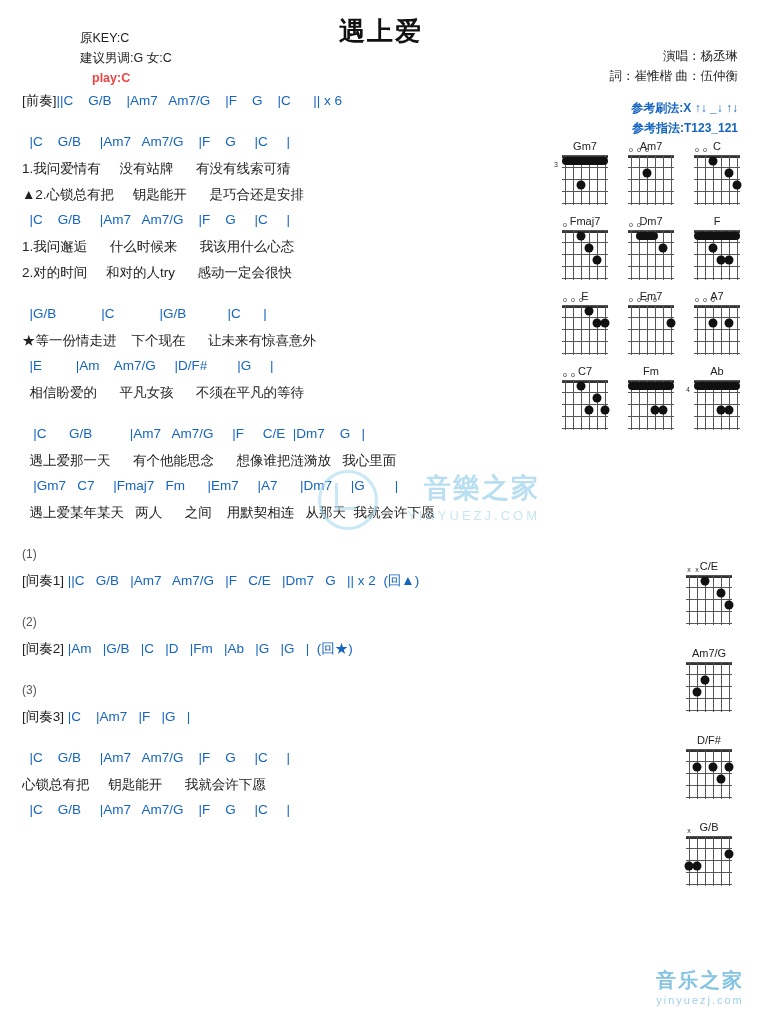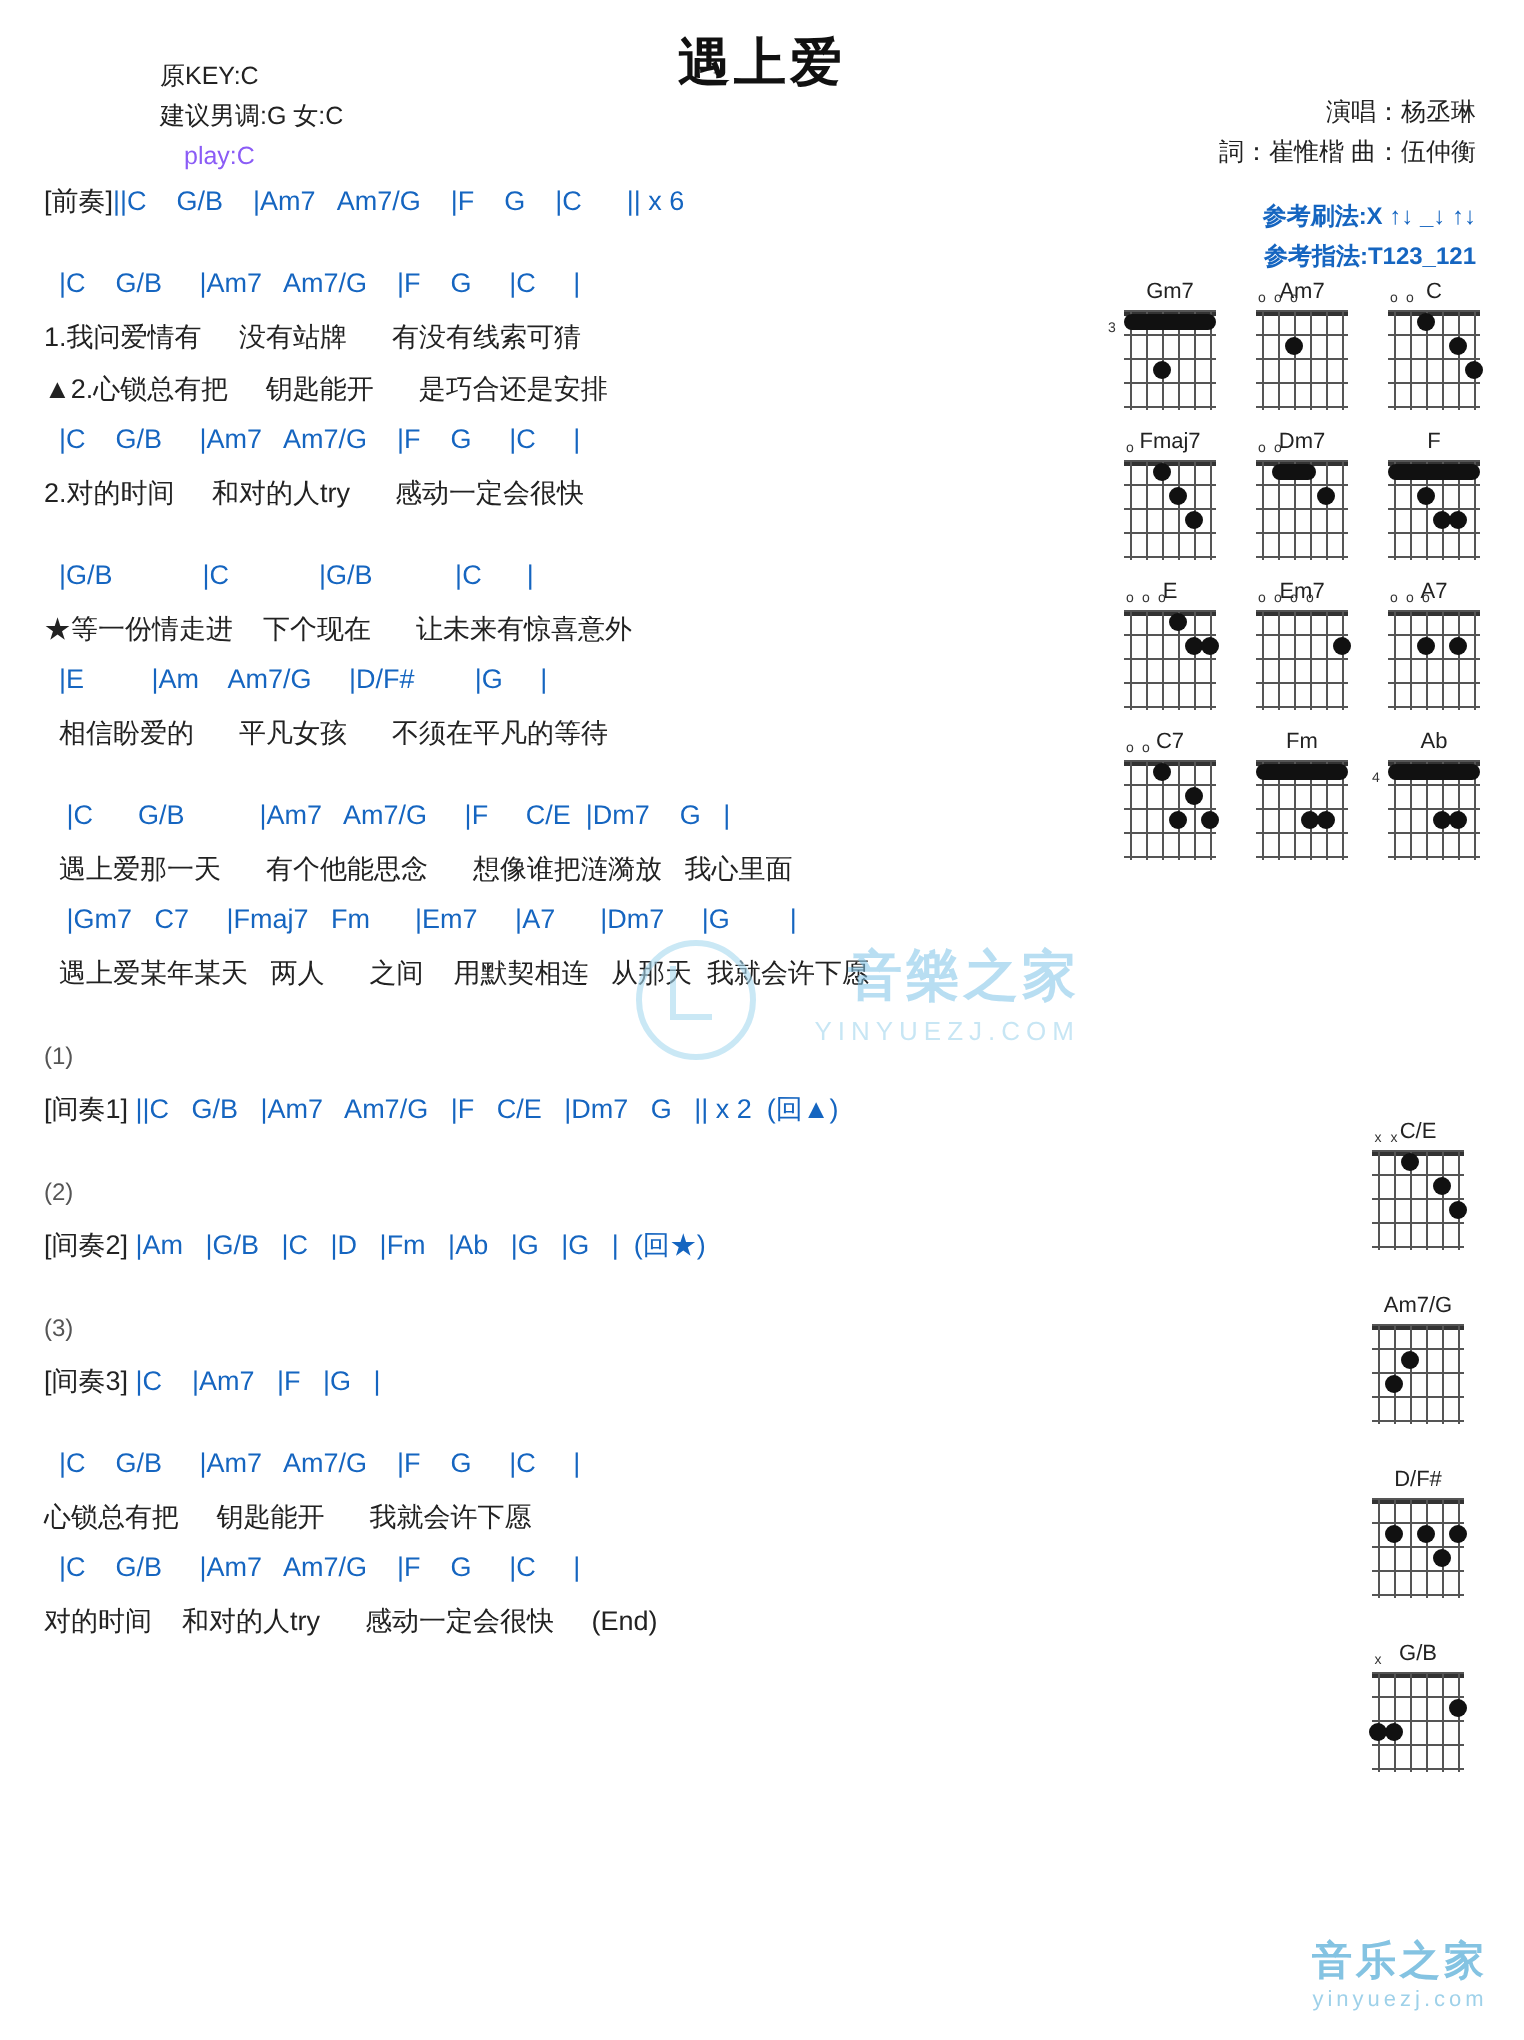--- a/index.html
+++ b/index.html
@@ -34,22 +34,22 @@
   }
   .key-block {
     position: absolute;
     top: 28px;
     left: 80px;
     font-size: 12.5px;
     line-height: 20px;
     color: #222;
   }
   .key-block .play {
-    color: #8b5cf6;
-    font-weight: normal;
+    color: #ef4444;
+    font-weight: bold;
     padding-left: 12px;
   }
   .credits {
     position: absolute;
     top: 46px;
     right: 24px;
     text-align: right;
     font-size: 12.5px;
     line-height: 20px;
     color: #222;
@@ -275,20 +275,21 @@
     <div>参考指法:T123_121</div>
   </div>
 
   <div class="body" id="body-lines">
       <div class="line"><span class="tag">[前奏]</span><span class="chords">||C    G/B    |Am7   Am7/G    |F    G    |C      || x 6</span></div>
       <div class="gap-md"></div>
       <div class="line"><span class="chords">  |C    G/B     |Am7   Am7/G    |F    G     |C     |</span></div>
       <div class="line"><span class="lyric">1.我问爱情有     没有站牌      有没有线索可猜</span></div>
       <div class="line"><span class="lyric">▲2.心锁总有把     钥匙能开      是巧合还是安排</span></div>
       <div class="line"><span class="chords">  |C    G/B     |Am7   Am7/G    |F    G     |C     |</span></div>
+      <div class="line"><span class="lyric">1.我问邂逅      什么时候来      我该用什么心态</span></div>
       <div class="line"><span class="lyric">2.对的时间     和对的人try      感动一定会很快</span></div>
       <div class="gap-md"></div>
       <div class="line"><span class="chords">  |G/B            |C            |G/B           |C      |</span></div>
       <div class="line"><span class="lyric">★等一份情走进    下个现在      让未来有惊喜意外</span></div>
       <div class="line"><span class="chords">  |E         |Am    Am7/G     |D/F#        |G     |</span></div>
       <div class="line"><span class="lyric">  相信盼爱的      平凡女孩      不须在平凡的等待</span></div>
       <div class="gap-md"></div>
       <div class="line"><span class="chords">   |C      G/B          |Am7   Am7/G     |F     C/E  |Dm7    G   |</span></div>
       <div class="line"><span class="lyric">  遇上爱那一天      有个他能思念      想像谁把涟漪放   我心里面</span></div>
       <div class="line"><span class="chords">   |Gm7   C7     |Fmaj7   Fm      |Em7     |A7      |Dm7     |G        |</span></div>
@@ -299,21 +300,20 @@
       <div class="gap-md"></div>
       <div class="line"><span class="num-label">(2)</span></div>
       <div class="line"><span class="tag">[间奏2]</span><span class="chords"> |Am   |G/B   |C   |D   |Fm   |Ab   |G   |G   |  (回★)</span></div>
       <div class="gap-md"></div>
       <div class="line"><span class="num-label">(3)</span></div>
       <div class="line"><span class="tag">[间奏3]</span><span class="chords"> |C    |Am7   |F   |G   |</span></div>
       <div class="gap-md"></div>
       <div class="line"><span class="chords">  |C    G/B     |Am7   Am7/G    |F    G     |C     |</span></div>
       <div class="line"><span class="lyric">心锁总有把     钥匙能开      我就会许下愿</span></div>
       <div class="line"><span class="chords">  |C    G/B     |Am7   Am7/G    |F    G     |C     |</span></div>
-      <div class="line"><span class="lyric">对的时间    和对的人try      感动一定会很快     (End)</span></div>
     </div>
 
   <div class="diagrams">
     <div class="dgrid" id="dgrid">
         <div class="chordbox">
           <div class="chordname">Gm7</div>
           <div class="dia">
             <div class="fretnum">3</div>
             <div class="nut"></div>
             <div class="grid-lines">

